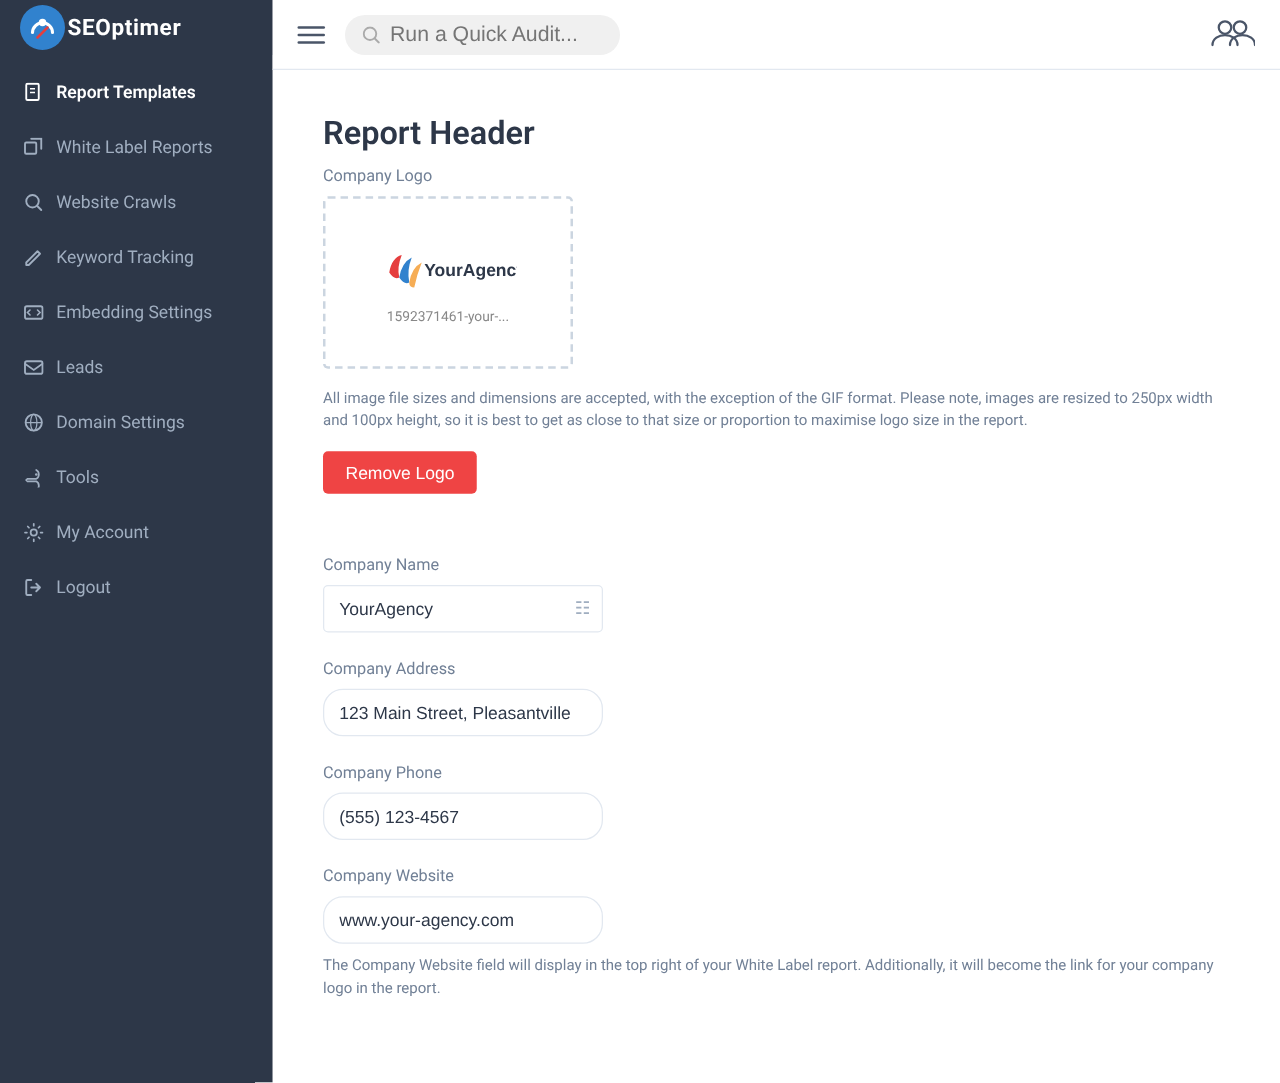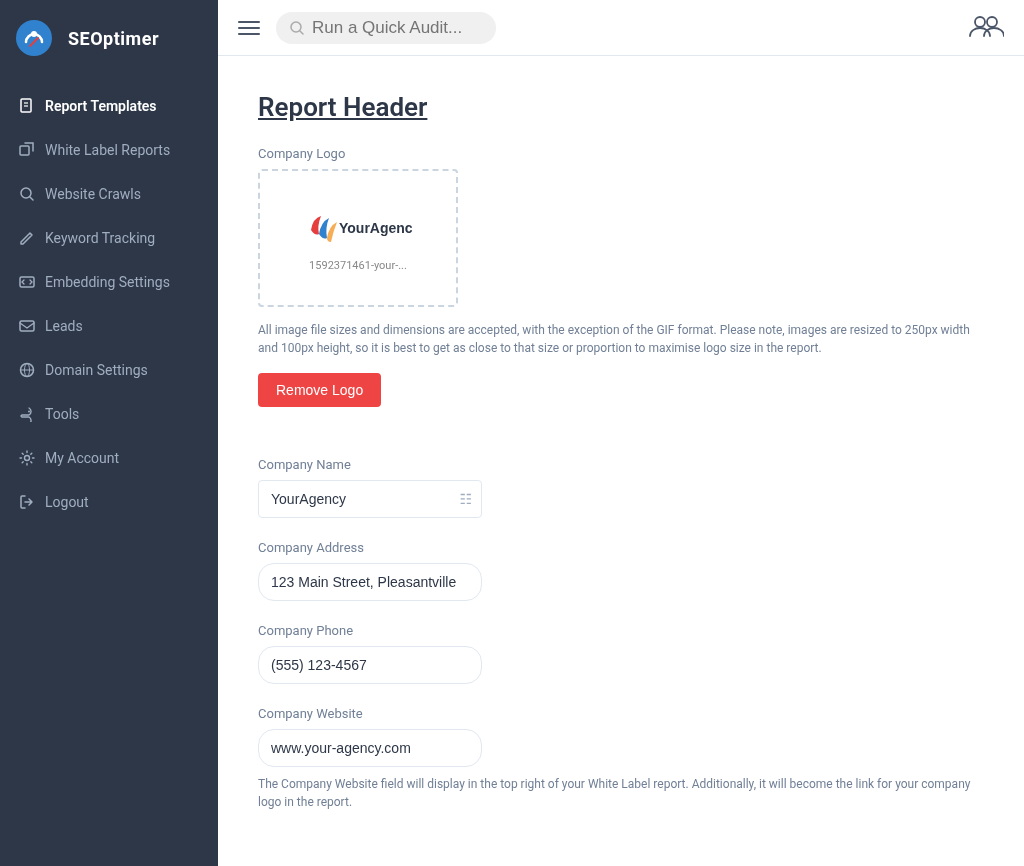--- a/index.html
+++ b/index.html
@@ -12,23 +12,23 @@
       background: #2d3748;
       color: #fff;
       display: flex;
       flex-direction: column;
       height: 100vh;
       overflow-y: auto;
     }
     .sidebar-logo {
       display: flex;
       align-items: center;
-      padding: 20px 16px;
+      padding: 4px 16px;
       background: #2d3748;
-      gap: 16px;
+      gap: 2px;
     }
     .logo-icon {
       width: 36px;
       height: 36px;
     }
     .logo-text {
       font-size: 18px;
       font-weight: 700;
       color: #fff;
       letter-spacing: 0.5px;
@@ -123,22 +123,21 @@
     .content {
       flex: 1;
       overflow-y: auto;
       padding: 36px 40px 60px 40px;
       background: #fff;
     }
     .page-title {
       font-size: 26px;
       font-weight: 600;
       color: #2d3748;
-      margin-bottom: 24px;
-      text-decoration: underline;
+      margin-bottom: 12px;
     }
     .section-label {
       font-size: 13px;
       color: #718096;
       margin-bottom: 8px;
       font-weight: 400;
     }
     .logo-upload-box {
       width: 200px;
       height: 138px;

